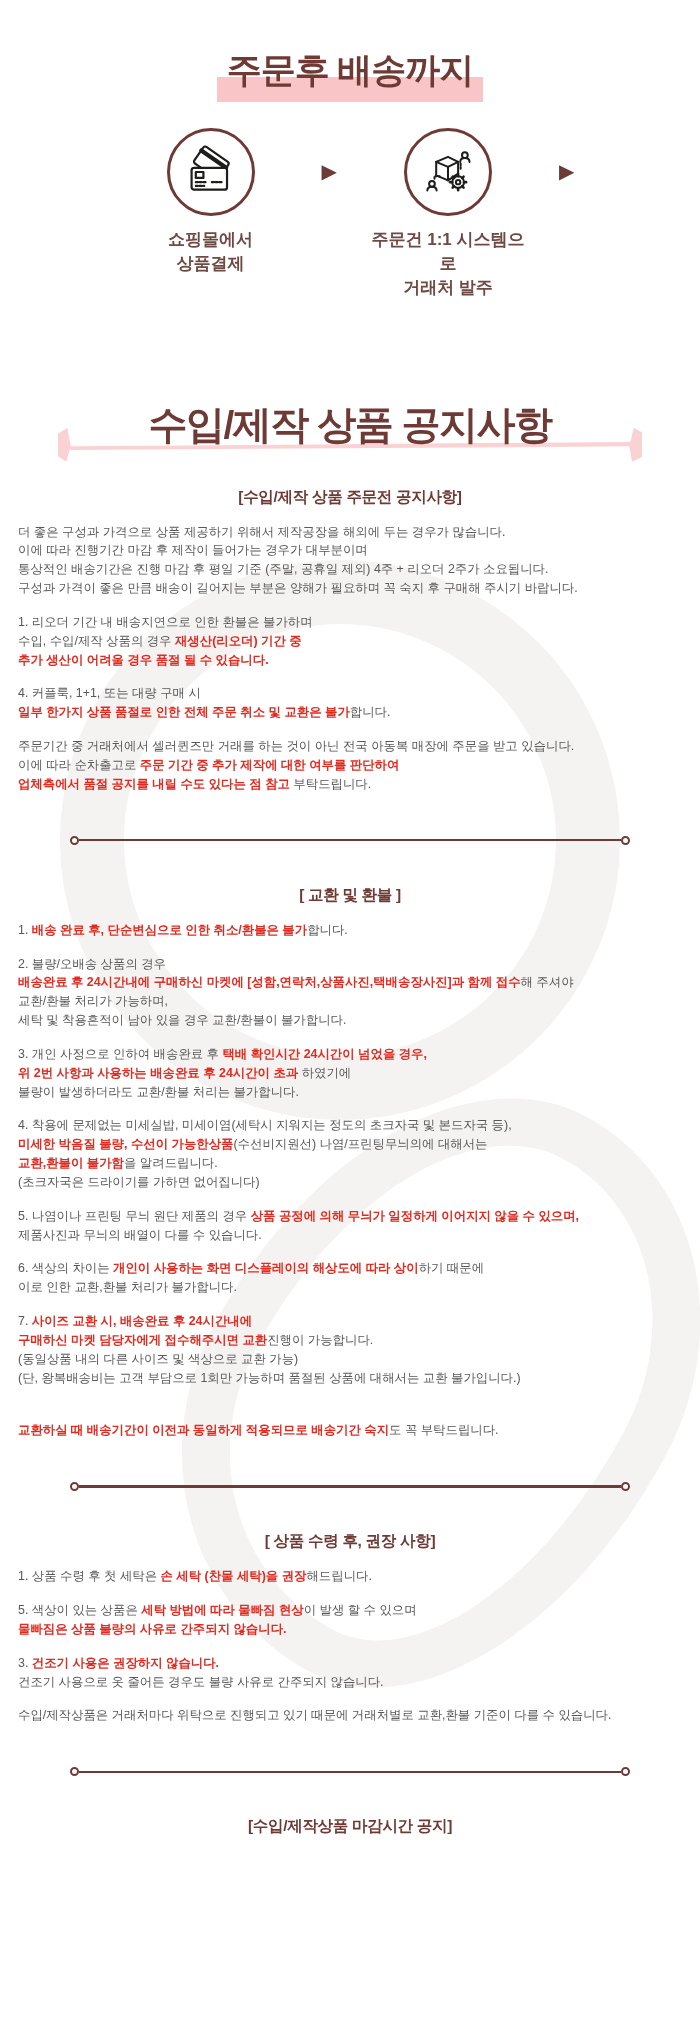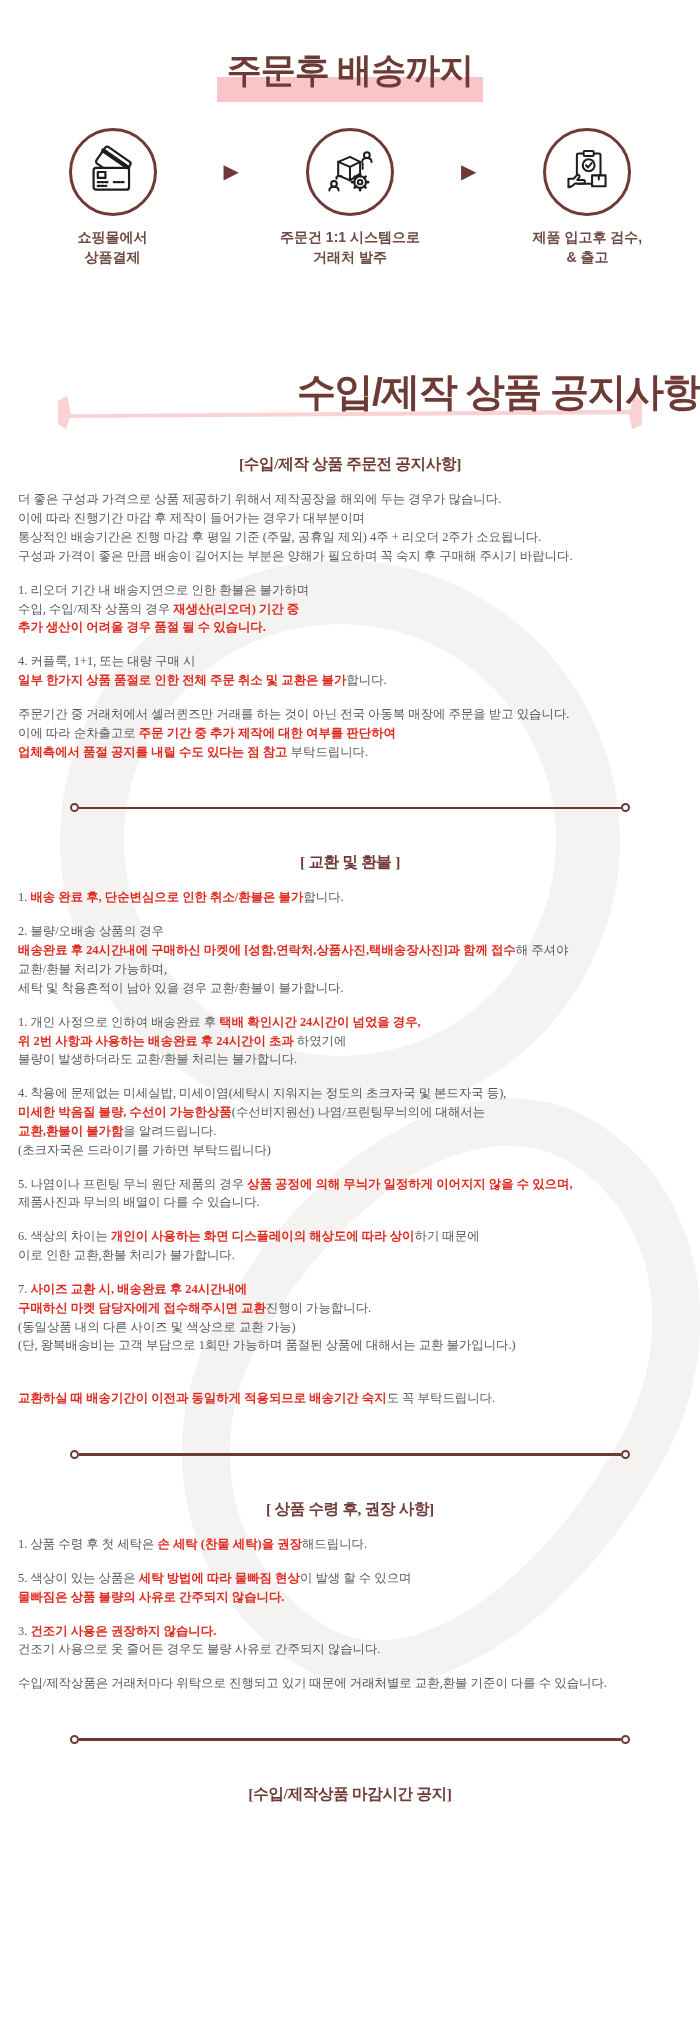--- a/index.html
+++ b/index.html
@@ -50,47 +50,47 @@
   }
   .step{width:170px;display:flex;flex-direction:column;align-items:center;}
   .step-circle{
     width:88px;height:88px;border-radius:50%;
     border:3px solid var(--brown);background:#fff;
     display:flex;align-items:center;justify-content:center;
   }
   .step-circle svg{width:54px;height:54px;}
   .step-caption{
     margin-top:12px;text-align:center;
-    font-size:14px;line-height:1.4;font-weight:700;
+    font-size:17px;line-height:1.4;font-weight:700;
     color:#6e4a44;
   }
   .step-arrow{
     margin-top:33px;
     color:var(--brown);font-size:20px;line-height:1;
     font-family:"DejaVu Sans",sans-serif;
   }
 
   
   .notice-title-wrap{
     margin-top:104px;
-    position:relative;text-align:right;
+    position:relative;text-align:center;
   }
   .tape{
     position:absolute;left:58px;right:58px;top:24px;height:34px;
     background:var(--pink-light);
     clip-path:polygon(0 18%,1.6% 0,2.2% 55%,98% 42%,98.6% 0,100% 14%,100% 86%,98.3% 100%,97.8% 55%,2% 66%,1.4% 100%,0 84%);
   }
   .notice-title{
     position:relative;
     font-size:39px;font-weight:800;letter-spacing:-1.5px;
     color:var(--brown);line-height:1.1;
   }
 
   
-  .sec{font-family:Liberation Serif, serif;}
+  .sec{}
   .sec-heading{
     text-align:center;
     color:var(--brown);
     font-size:15.5px;font-weight:800;letter-spacing:-0.3px;
     margin:40px 0 6px;
   }
   .sec-body{padding:0 18px;}
   .notice-para{
     text-align:left;
     font-size:12.4px;line-height:1.52;
@@ -172,37 +172,20 @@
         </svg>
       </div>
       <div class="step-caption">
         <span>주문건 1:1 시스템으로</span><br>
         <span>거래처 발주</span>
       </div>
     </div>
 
     <div class="step-arrow">▶</div>
 
-    <div class="step">
-      <div class="step-circle">
-        <svg viewBox="0 0 64 64" fill="none" stroke="#1d1d1b" stroke-width="2.4" stroke-linejoin="round" stroke-linecap="round">
-          <rect x="20" y="10" width="28" height="36" rx="2" fill="#fff"></rect>
-          <rect x="28" y="7" width="12" height="6" rx="1.5" fill="#fff"></rect>
-          <circle cx="34" cy="24" r="7" fill="#fff"></circle>
-          <polyline points="30.8,24 33.2,26.6 37.5,21.5"></polyline>
-          <rect x="38" y="36" width="16" height="13" fill="#fff"></rect>
-          <line x1="46" y1="36" x2="46" y2="41"></line>
-          <path d="M10 40h6l4-4c1.5-1.5 4 0 3 2l-2.5 3.5H28c2 0 2 4-0.5 4H18c-2.5 3-5 4.5-8 4.5z" fill="#fff"></path>
-        </svg>
-      </div>
-      <div class="step-caption">
-        <span>제품 입고후 검수,</span><br>
-        <span>&amp; 출고</span>
-      </div>
-    </div>
 
   </div>
 
   <div class="notice-title-wrap">
     <span class="tape"></span>
     <h2 class="notice-title">수입/제작 상품 공지사항</h2>
   </div>
 
   <section class="sec">
     <h3 class="sec-heading">[수입/제작 상품 주문전 공지사항]</h3>
@@ -218,22 +201,22 @@
     <span class="dot"></span>
     <span class="line"></span>
     <span class="dot"></span>
   </div>
 
   <section class="sec">
     <h3 class="sec-heading">[ 교환 및 환불 ]</h3>
     <div class="sec-body">
         <p class="notice-para"><span>1. </span><span class="red">배송 완료 후, 단순변심으로 인한 취소/환불은 불가</span><span>합니다.</span></p>
         <p class="notice-para"><span>2. 불량/오배송 상품의 경우</span><br><span class="red">배송완료 후 24시간내에 구매하신 마켓에 [성함,연락처,상품사진,택배송장사진]과 함께 접수</span><span>해 주셔야</span><br><span>교환/환불 처리가 가능하며,</span><br><span>세탁 및 착용흔적이 남아 있을 경우 교환/환불이 불가합니다.</span></p>
-        <p class="notice-para"><span>1. 개인 사정으로 인하여 배송완료 후 </span><span class="red">택배 확인시간 24시간이 넘었을 경우,</span><br><span class="red">위 2번 사항과 사용하는 배송완료 후 24시간이 초과 </span><span>하였기에</span><br><span>불량이 발생하더라도 교환/환불 처리는 불가합니다.</span></p>
-        <p class="notice-para"><span>4. 착용에 문제없는 미세실밥, 미세이염(세탁시 지워지는 정도의 초크자국 및 본드자국 등),</span><br><span class="red">미세한 박음질 불량, 수선이 가능한상품</span><span>(수선비지원선) 나염/프린팅무늬의에 대해서는</span><br><span class="red">교환,환불이 불가함</span><span>을 알려드립니다.</span><br><span>(초크자국은 드라이기를 가하면 부탁드립니다)</span></p>
+        <p class="notice-para"><span>3. 개인 사정으로 인하여 배송완료 후 </span><span class="red">택배 확인시간 24시간이 넘었을 경우,</span><br><span class="red">위 2번 사항과 사용하는 배송완료 후 24시간이 초과 </span><span>하였기에</span><br><span>불량이 발생하더라도 교환/환불 처리는 불가합니다.</span></p>
+        <p class="notice-para"><span>4. 착용에 문제없는 미세실밥, 미세이염(세탁시 지워지는 정도의 초크자국 및 본드자국 등),</span><br><span class="red">미세한 박음질 불량, 수선이 가능한상품</span><span>(수선비지원선) 나염/프린팅무늬의에 대해서는</span><br><span class="red">교환,환불이 불가함</span><span>을 알려드립니다.</span><br><span>(초크자국은 드라이기를 가하면 없어집니다)</span></p>
         <p class="notice-para"><span>5. 나염이나 프린팅 무늬 원단 제품의 경우 </span><span class="red">상품 공정에 의해 무늬가 일정하게 이어지지 않을 수 있으며,</span><br><span>제품사진과 무늬의 배열이 다를 수 있습니다.</span></p>
         <p class="notice-para"><span>6. 색상의 차이는 </span><span class="red">개인이 사용하는 화면 디스플레이의 해상도에 따라 상이</span><span>하기 때문에</span><br><span>이로 인한 교환,환불 처리가 불가합니다.</span></p>
         <p class="notice-para"><span>7. </span><span class="red">사이즈 교환 시, 배송완료 후 24시간내에</span><br><span class="red">구매하신 마켓 담당자에게 접수해주시면 교환</span><span>진행이 가능합니다.</span><br><span>(동일상품 내의 다른 사이즈 및 색상으로 교환 가능)</span><br><span>(단, 왕복배송비는 고객 부담으로 1회만 가능하며 품절된 상품에 대해서는 교환 불가입니다.)</span></p>
         <p class="notice-para"><br><span class="red">교환하실 때 배송기간이 이전과 동일하게 적용되므로 배송기간 숙지</span><span>도 꼭 부탁드립니다.</span></p>
       </div>
   </section>
 
   <div class="divider">
     <span class="dot"></span>
     <span class="line"></span>

